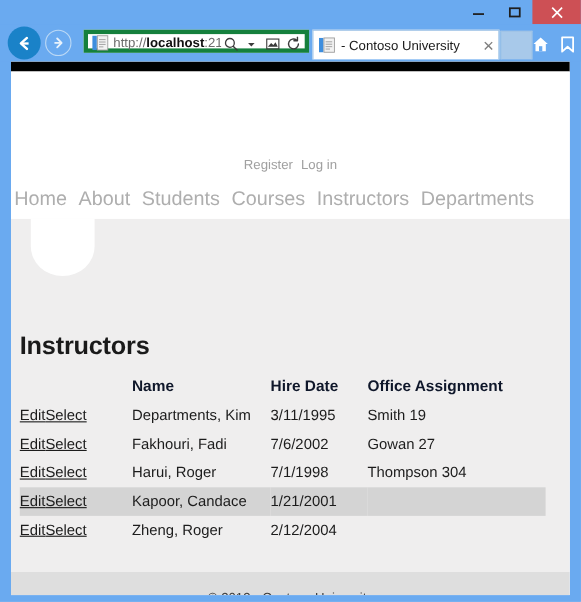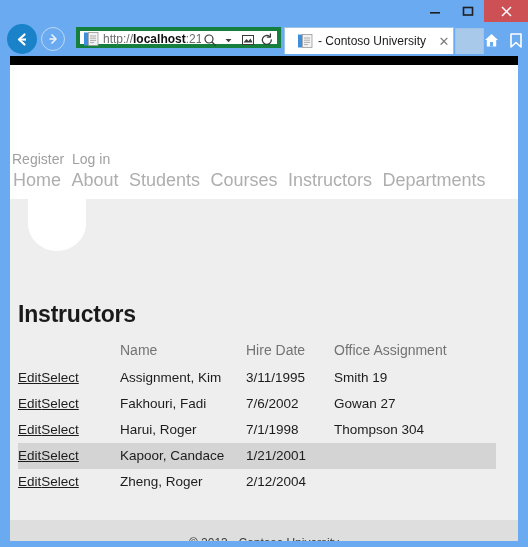--- a/index.html
+++ b/index.html
@@ -113,21 +113,21 @@
   .tab {
     position: absolute;
     left: 284px; top: 5px;
     width: 170px; height: 27px;
     background: #ffffff;
     border: 1px solid #9fc3e6;
     border-bottom: none;
     box-sizing: border-box;
     display: flex;
     align-items: center;
-    padding-left: 12px;
+    padding-left: 4px;
   }
   .tab-favicon { width: 16px; height: 16px; flex: 0 0 16px; margin-right: 5px; }
   .tab-title {
     flex: 1 1 auto;
     font-size: 12px;
     color: #1b1b1b;
     white-space: nowrap;
     overflow: hidden;
     line-height: 15px;
   }
@@ -189,24 +189,24 @@
     left: 0; right: 0;
     text-align: center;
     font-family: "Liberation Serif", serif;
     font-size: 30px;
     color: #c6c6c6;
     letter-spacing: 0.5px;
     white-space: nowrap;
   }
   .account-links {
     position: absolute;
-    top: 86px;
+    top: 78px;
     left: 0; right: 0;
-    text-align: left;
-    font-size: 14px;
+    text-align: center;
+    font-size: 12px;
     color: #a0a0a0;
   }
   .account-links a {
     color: #a0a0a0;
     text-decoration: none;
     margin: 0 2px;
     cursor: pointer;
   }
   .main-nav {
     position: absolute;
@@ -254,24 +254,24 @@
   .grid {
     position: absolute;
     left: 8px; top: 143px;
     width: 478px;
     border-collapse: collapse;
     font-size: 13.5px;
     color: #1c1c1c;
   }
   .grid th {
     text-align: left;
-    font-weight: normal;
+    font-weight: bold;
     font-size: 14px;
     padding: 0 0 7px 0;
-    color: #737373;
+    color: #0f172a;
     white-space: nowrap;
   }
   .grid td {
     padding: 5px 0 6px 0;
     white-space: nowrap;
     vertical-align: middle;
   }
   .grid tr.selected td { background: #d4d4d4; }
   .col-actions  { width: 102px; }
   .col-name     { width: 126px; }
@@ -433,21 +433,21 @@
             <th class="col-name">Name</th>
             <th class="col-hire">Hire Date</th>
             <th class="col-office">Office Assignment</th>
           </tr>
         </thead>
         <tbody>
           <tr>
             <td class="cell-actions">
               <a>Edit</a><a>Select</a>
             </td>
-            <td>Assignment, Kim</td>
+            <td>Departments, Kim</td>
             <td>3/11/1995</td>
             <td>Smith 19</td>
           </tr>
           <tr>
             <td class="cell-actions">
               <a>Edit</a><a>Select</a>
             </td>
             <td>Fakhouri, Fadi</td>
             <td>7/6/2002</td>
             <td>Gowan 27</td>

